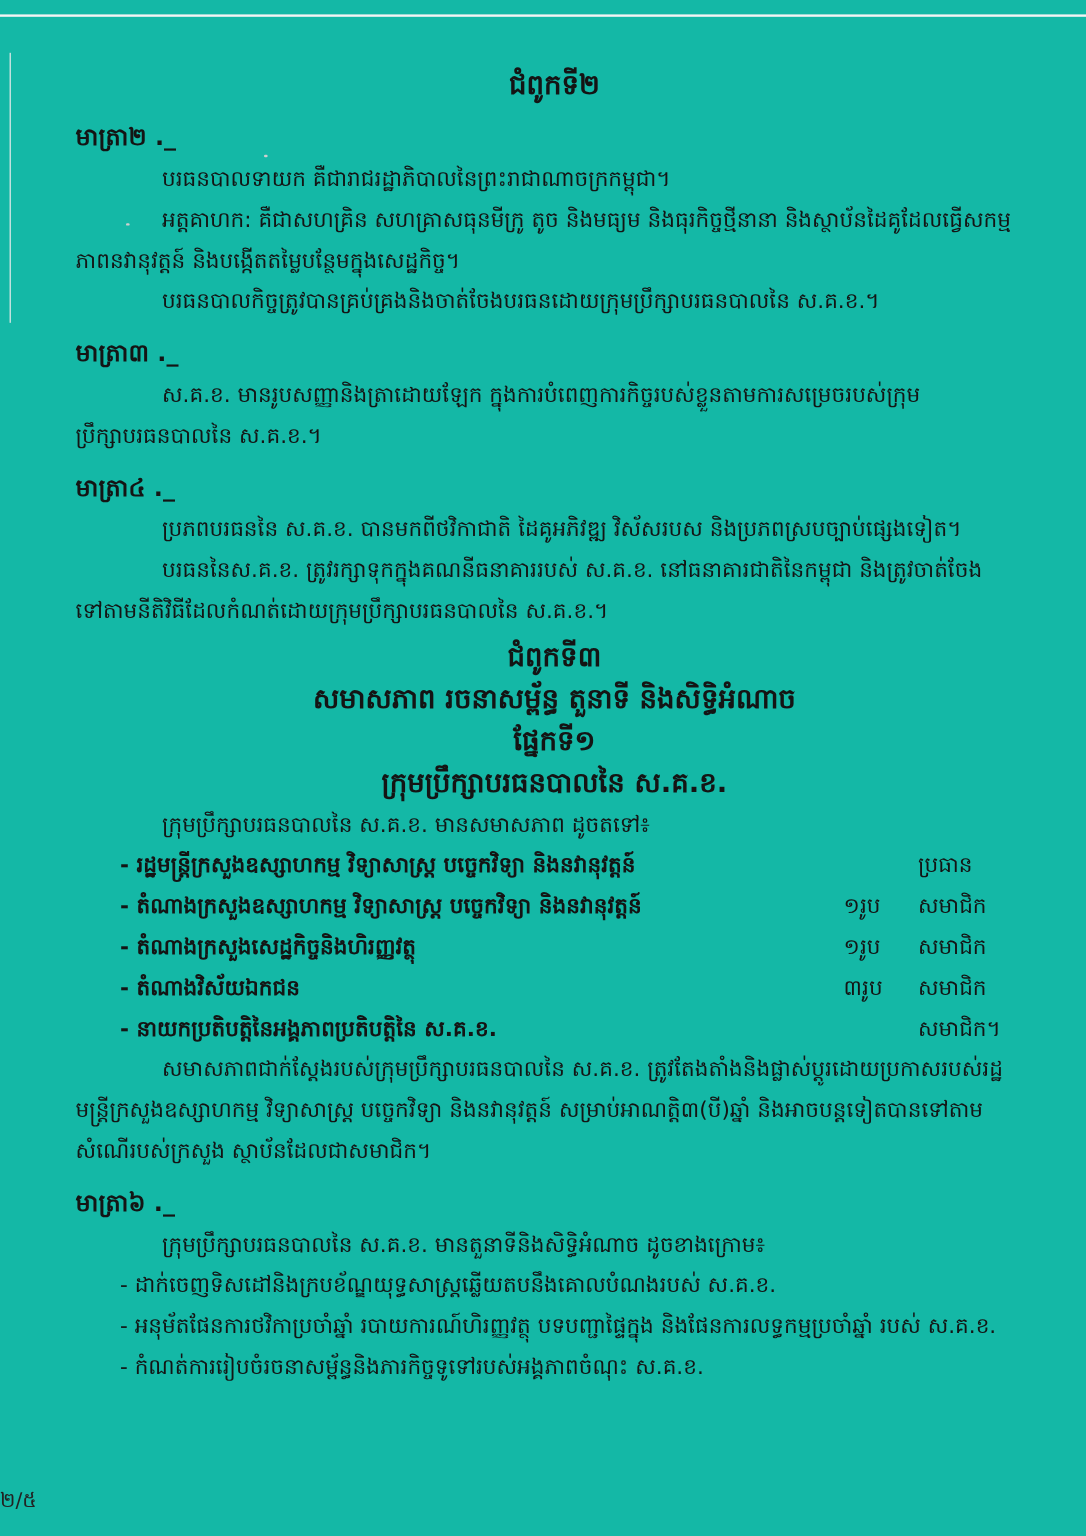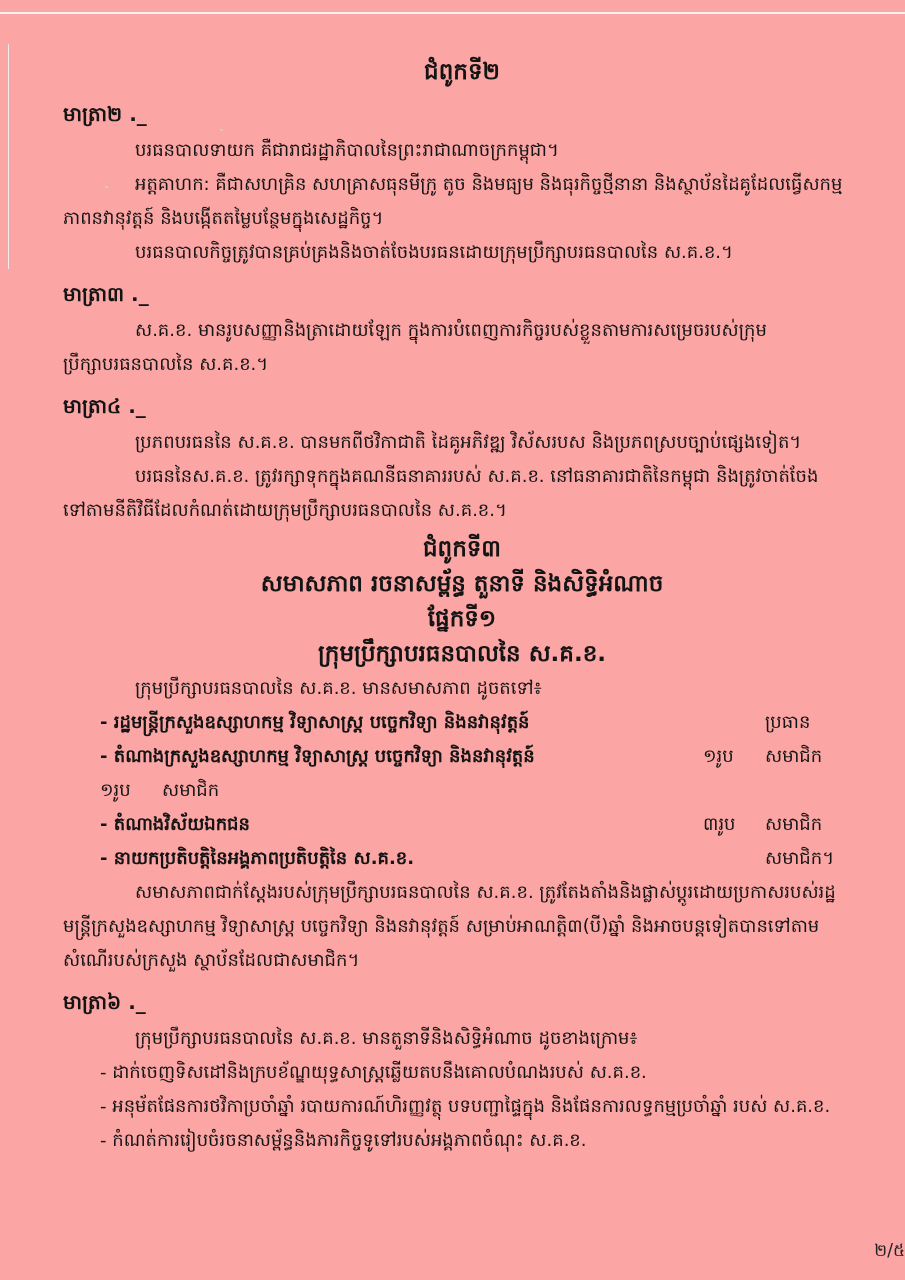--- a/index.html
+++ b/index.html
@@ -1,19 +1,19 @@
 <!DOCTYPE html>
 <html><head>
 <meta charset="utf-8">
 <style>
   html,body { margin:0; padding:0; background:#ffffff; }
   .page {
     position:relative;
     width:905px; height:1280px;
-    background:#fca5a5;
+    background:#14b8a6;
     font-family:"DejaVu Sans","Liberation Sans",sans-serif;
     color:#141414;
     overflow:hidden;
   }
   .content { position:absolute; left:63px; top:54px; width:798px; }
 
   .center-bold {
     text-align:center; font-weight:bold;
     font-size:23px; line-height:35px; margin:0;
   }
@@ -34,21 +34,21 @@
   }
   .member-text { flex:1; padding-right:6px;font-weight:bold; }
   .member-count { width:62px; flex:none; }
   .member-role { width:96px; flex:none; }
   .bullet {
     font-size:18px; line-height:34px;
     padding-left:54px; text-indent:-17px; margin:0;
   }
   .page-number {
     position:absolute; bottom:16px; left:0; right:0;
-    text-align:right; font-size:17px; color:#222;
+    text-align:left; font-size:17px; color:#222;
   }
   
   .scan-line-top { position:absolute; top:12px; left:0; width:905px; height:2px; background:#f4f4f4; }
   .scan-line-left { position:absolute; top:44px; left:8px; width:1px; height:225px; background:#ececec; }
   .speck { position:absolute; width:3px; height:2px; background:#cfcfcf; border-radius:1px; }
   .speck-a { left:105px; top:186px; }
   .speck-b { left:220px; top:129px; }
 </style>
 </head>
 <body>
@@ -87,20 +87,21 @@
       <span class="member-text">- រដ្ឋមន្ត្រីក្រសួងឧស្សាហកម្ម វិទ្យាសាស្ត្រ បច្ចេកវិទ្យា និងនវានុវត្តន៍</span>
       <span class="member-count"></span>
       <span class="member-role">ប្រធាន</span>
     </div>
     <div class="member-row">
       <span class="member-text">- តំណាងក្រសួងឧស្សាហកម្ម វិទ្យាសាស្ត្រ បច្ចេកវិទ្យា និងនវានុវត្តន៍</span>
       <span class="member-count">១រូប</span>
       <span class="member-role">សមាជិក</span>
     </div>
     <div class="member-row">
+      <span class="member-text">- តំណាងក្រសួងសេដ្ឋកិច្ចនិងហិរញ្ញវត្ថុ</span>
       <span class="member-count">១រូប</span>
       <span class="member-role">សមាជិក</span>
     </div>
     <div class="member-row">
       <span class="member-text">- តំណាងវិស័យឯកជន</span>
       <span class="member-count">៣រូប</span>
       <span class="member-role">សមាជិក</span>
     </div>
     <div class="member-row">
       <span class="member-text">- នាយកប្រតិបត្តិនៃអង្គភាពប្រតិបត្តិនៃ ស.គ.ខ.</span>

